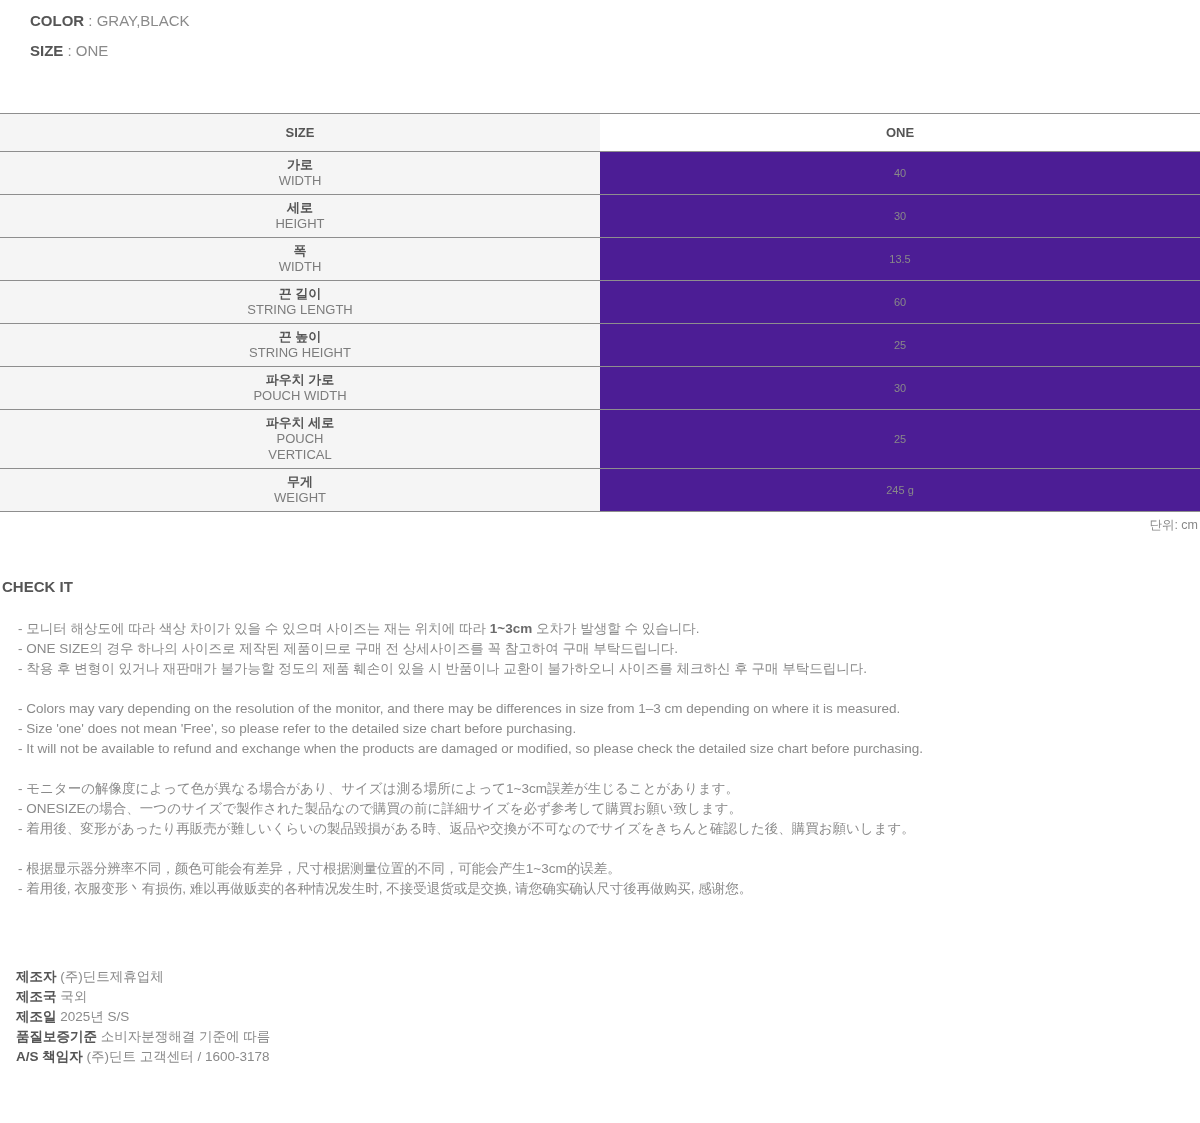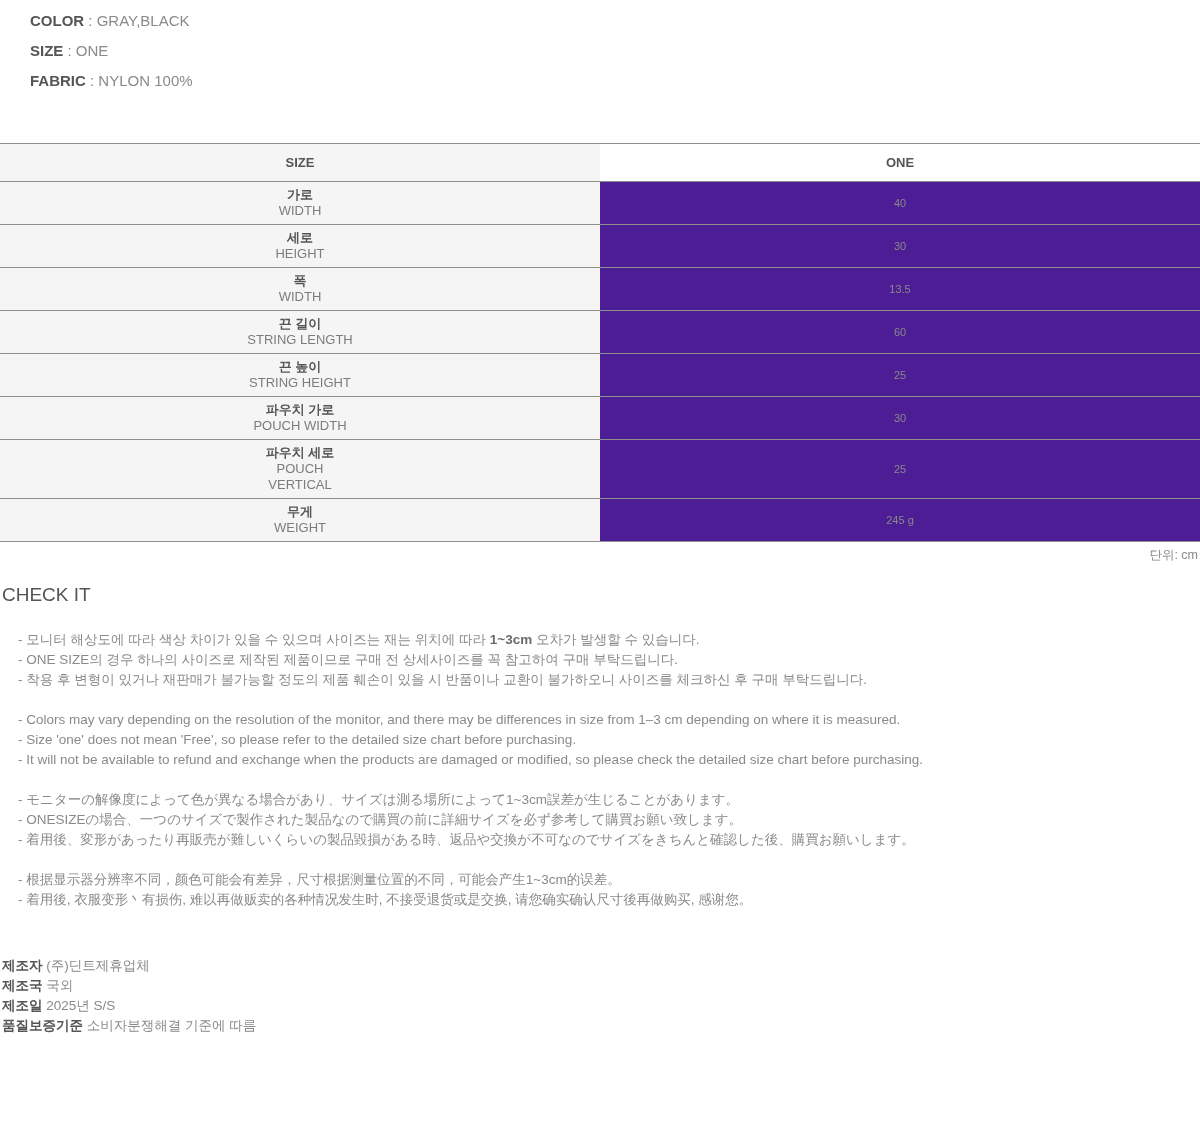--- a/index.html
+++ b/index.html
@@ -35,46 +35,42 @@
   .size-table thead th { height: 38px; font-size: 13px; font-weight: bold; color: #555555; }
   .size-table thead th.col-label { background: #f5f5f5; }
   .size-table td.col-label { background: #f5f5f5; height: 38px; margin-top: 48px; }
   .kr-label { display: block; font-size: 13px; font-weight: bold; color: #555555; line-height: 16px; }
   .en-label { display: block; font-size: 13px; font-weight: normal; color: #7c7c7c; line-height: 16px; white-space: pre-line; }
   .value-cell { font-size: 11px; color: #898989; background: #4c1d95; }
 
   .unit-note { text-align: right; font-size: 12.5px; color: #888888; margin-top: 5px; padding-right: 2px; }
 
   
-  .check-it-title { margin-top: 20px; padding-left: 2px; font-size: 19px; font-weight: normal; color: #555555; }
+  .check-it-title { margin-top: 44px; padding-left: 2px; font-size: 15px; font-weight: bold; color: #555555; }
   .notes-group { margin-top: 20px; padding-left: 18px; }
   .notes-group.first { margin-top: 24px; }
   .notes-group p { margin: 0; font-size: 13.5px; line-height: 20px; color: #8a8a8a; }
   .notes-group p b { color: #6b6b6b; }
 
   
-  .manufacturer { margin-top: 46px; padding-left: 2px; }
+  .manufacturer { margin-top: 68px; padding-left: 16px; }
   .manufacturer .m-line { font-size: 13.5px; line-height: 20px; color: #8a8a8a; }
   .manufacturer .m-lbl { font-weight: bold; color: #555555; }
 </style>
 </head>
 <body>
 
 <div class="top-info">
   <div class="info-line">
     <span class="lbl">COLOR</span>
     <span>: GRAY,BLACK</span>
   </div>
   <div class="info-line">
     <span class="lbl">SIZE</span>
     <span>: ONE</span>
-  </div>
-  <div class="info-line">
-    <span class="lbl">FABRIC</span>
-    <span>: NYLON 100%</span>
   </div>
 </div>
 
 <table class="size-table">
   <thead>
     <tr>
       <th class="col-label">SIZE</th>
       <th>ONE</th>
     </tr>
   </thead>
@@ -176,13 +172,17 @@
     <span>국외</span>
   </div>
   <div class="m-line">
     <span class="m-lbl">제조일</span>
     <span>2025년 S/S</span>
   </div>
   <div class="m-line">
     <span class="m-lbl">품질보증기준</span>
     <span>소비자분쟁해결 기준에 따름</span>
   </div>
+  <div class="m-line">
+    <span class="m-lbl">A/S 책임자</span>
+    <span>(주)딘트 고객센터 / 1600-3178</span>
+  </div>
 </div>
 
 </body></html>

